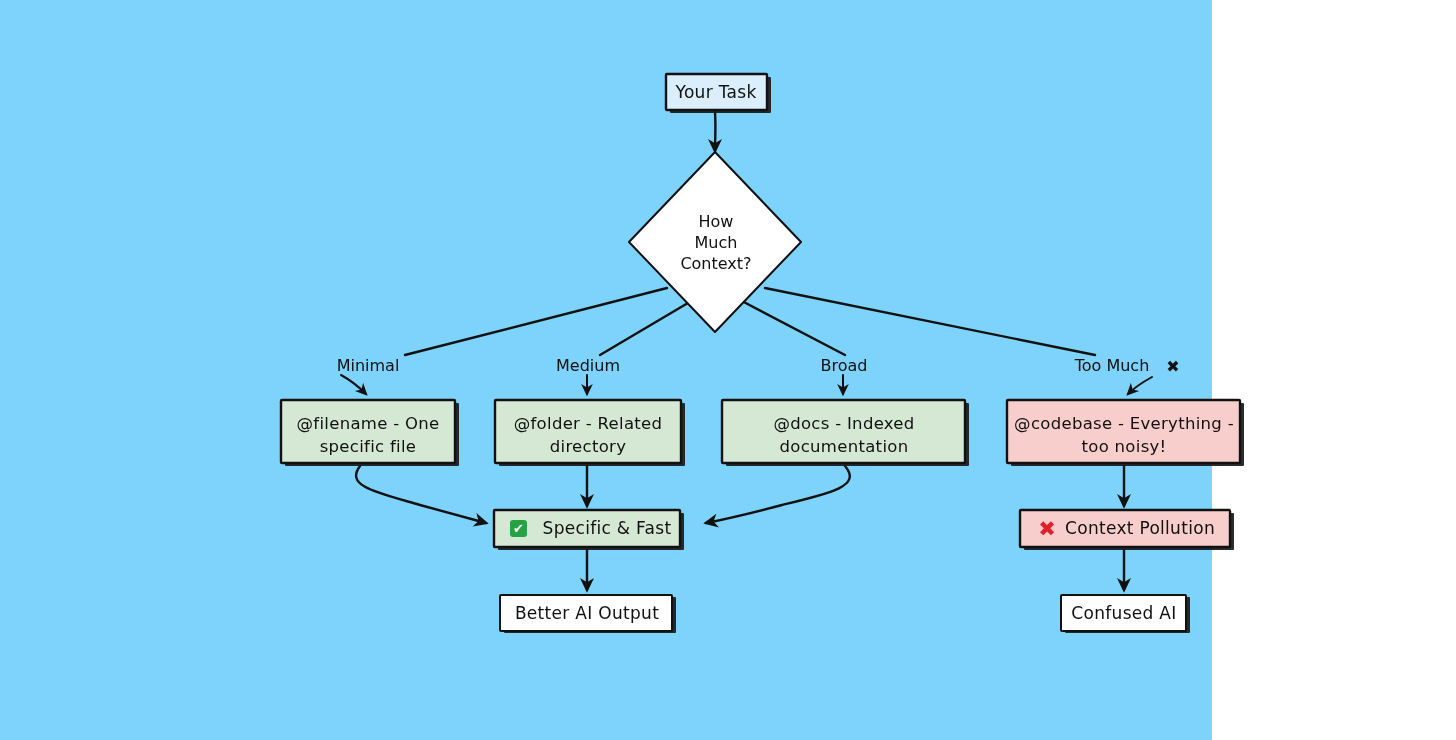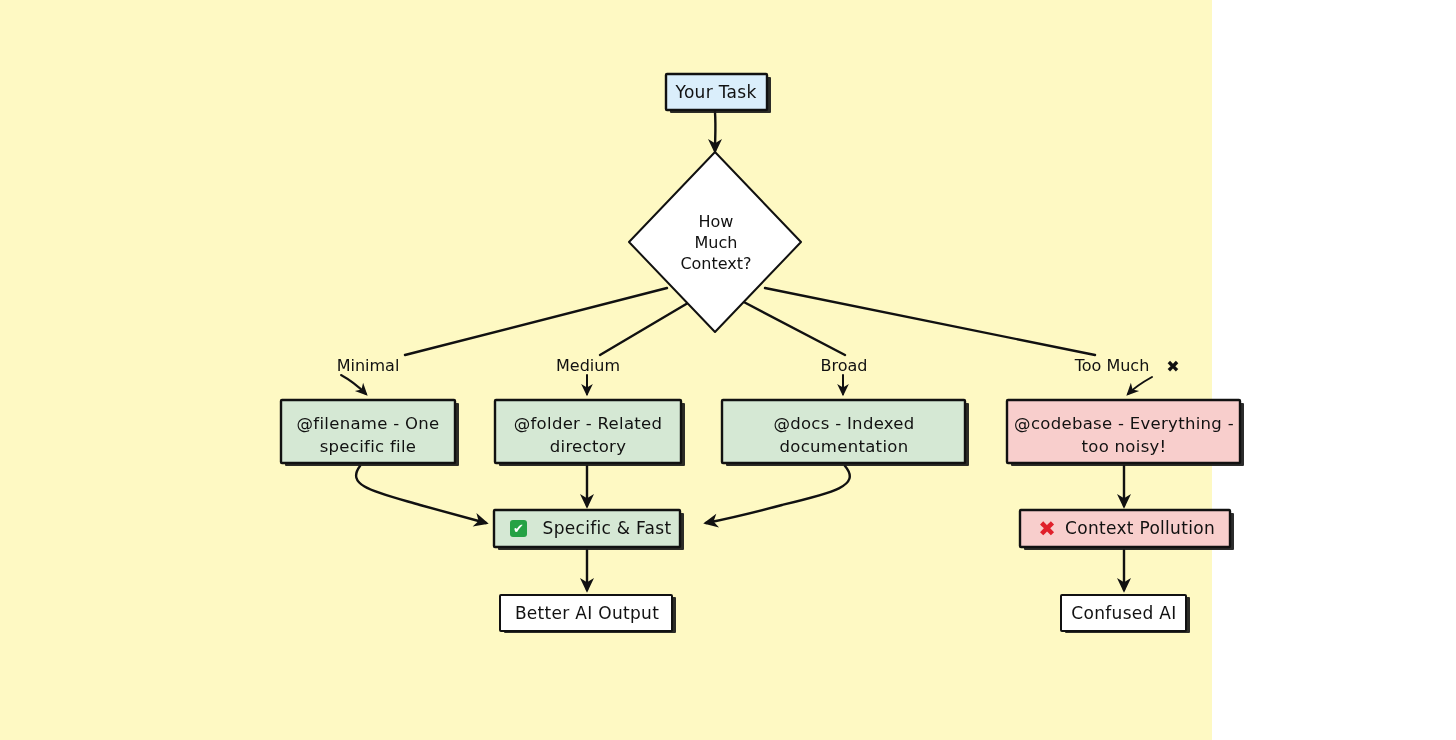--- a/index.html
+++ b/index.html
@@ -10,21 +10,21 @@
   body {
     width: 1456px;
     height: 740px;
     overflow: hidden;
     font-family: "DejaVu Sans", sans-serif;
   }
   #canvas {
     position: relative;
     width: 1212px;
     height: 740px;
-    background: #fef9c3;
+    background: #7dd3fc;
   }
   svg.flow {
     position: absolute;
     top: 0;
     left: 0;
     width: 1456px;
     height: 740px;
   }
   .node-text {
     font-family: "DejaVu Sans", sans-serif;

